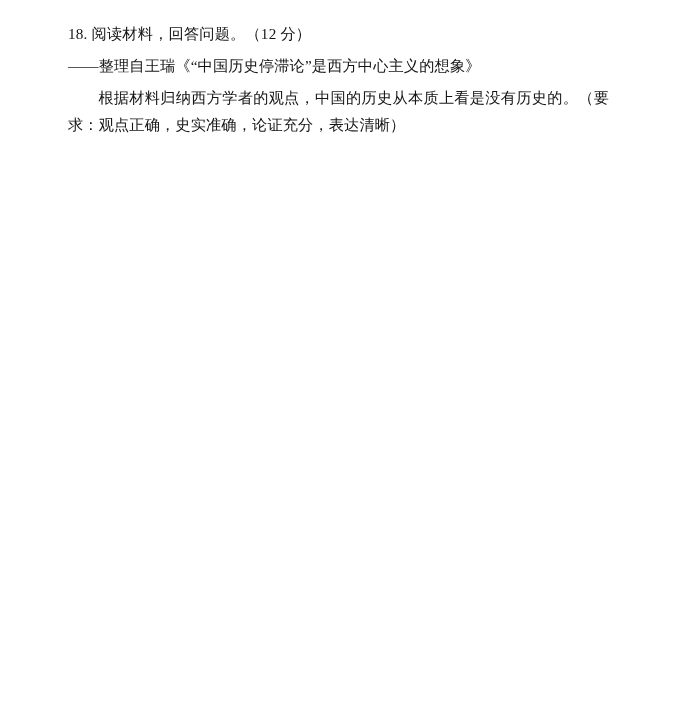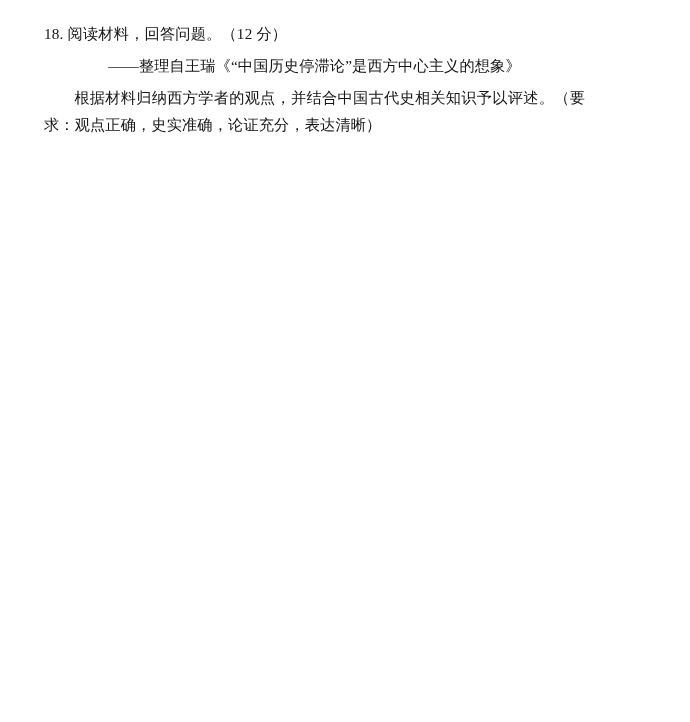--- a/index.html
+++ b/index.html
@@ -13,55 +13,56 @@
     overflow: hidden;
     font-family: "Liberation Serif", "DejaVu Serif", serif;
     color: #141414;
   }
   .page {
     position: relative;
     width: 627px;
     height: 722px;
     box-sizing: border-box;
     padding: 22px 42px 0 44px;
+    margin-left: 24px;
   }
   .q-title {
     font-size: 15.2px;
     line-height: 1.55;
     margin: 0 0 6px 0;
     letter-spacing: 0.2px;
   }
   .para {
     font-size: 15.2px;
     line-height: 1.78;
     margin: 0 0 5px 0;
     text-align: justify;
     text-justify: inter-ideograph;
     text-indent: 2em;
     letter-spacing: 0.15px;
   }
   .source {
     font-size: 15.2px;
     line-height: 1.78;
     margin: 2px 0 5px 0;
-    text-align: center;
+    text-align: left;
     letter-spacing: 0.15px;
   }
   .spacer-bottom {
     height: 340px;
   }
 </style>
 </head>
 <body>
 
 <div class="page">
 
   <p class="q-title">18. 阅读材料，回答问题。（12 分）</p>
 
 
 
 
   <p class="source">——整理自王瑞《“中国历史停滞论”是西方中心主义的想象》</p>
 
-  <p class="para">根据材料归纳西方学者的观点，并结合中国古代史相关知识予以评述。（要求：观点正确，史实准确，论证充分，表达清晰）</p>
+  <p class="para">根据材料归纳西方学者的观点，中国的历史从本质上看是没有历史的。（要求：观点正确，史实准确，论证充分，表达清晰）</p>
 
   <div class="spacer-bottom"></div>
 </div>
 
 </body></html>

